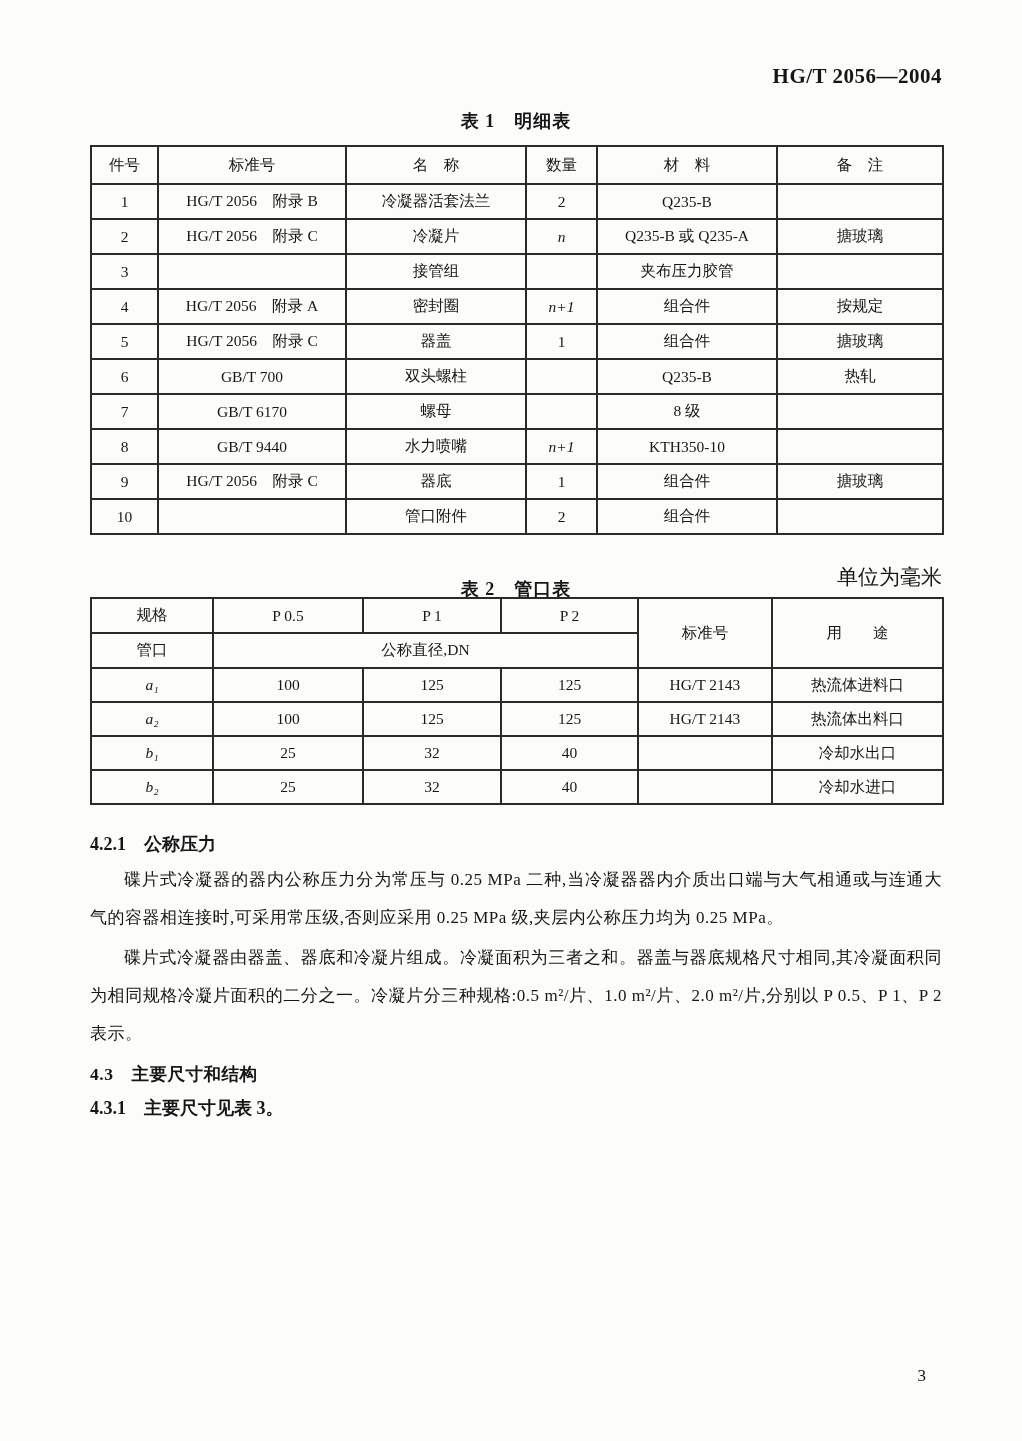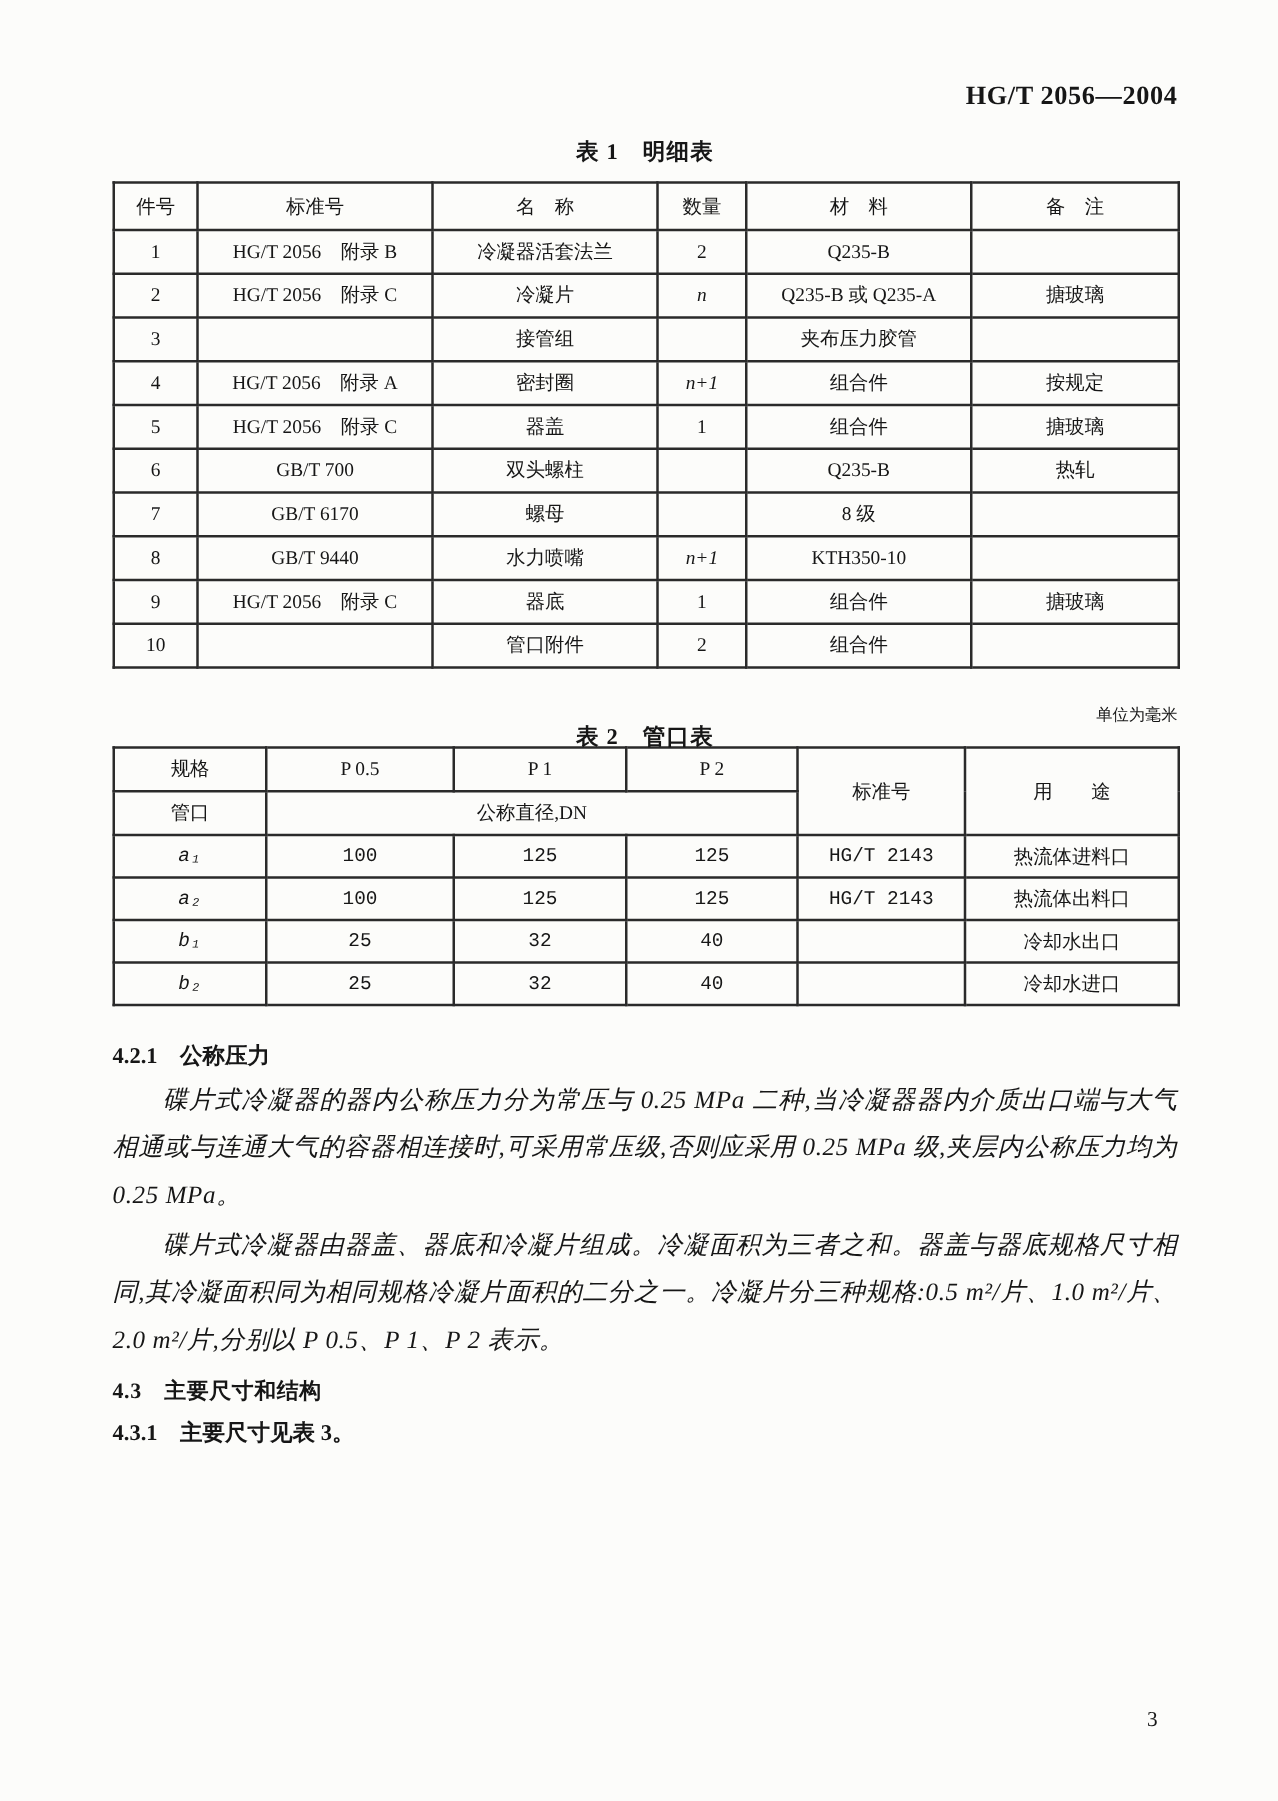--- a/index.html
+++ b/index.html
@@ -50,43 +50,42 @@
 
   .t2-caption {
     position:relative;
     margin-top:26px;
     margin-bottom:12px;
     height:24px;
   }
   .t2-caption .table-title { position:absolute; left:0; right:0; top:16px; }
   .t2-caption .unit-note {
     position:absolute; right:0; top:2px;
-    font-size:13px;
+    font-size:21px;
   }
   table.tbl2 thead th { height:33px; }
-  table.tbl2 tbody td { height:32px;font-family:Liberation Mono, monospace; }
+  table.tbl2 tbody td { height:32px; }
   table.tbl2 tbody td:first-child { font-style:italic; }
 
   .body-text { margin-top:24px; }
   .sec-h {
     font-weight:bold;
     font-size:17.5px;
     line-height:30px;
     margin:6px 0 2px 0;
     letter-spacing:0.5px;
   }
   .sec-h3 { font-weight:bold; font-size:18px; line-height:30px; margin:4px 0 2px 0; }
   .para {
-    font-size:20px;
+    font-size:17px;
     line-height:38px;
     text-align:justify;
     text-indent:2em;
     margin:2px 0;
     letter-spacing:0.5px;
-    font-style:italic;
   }
 
   .page-number {
     position:absolute;
     top:1366px;
     right:96px;
     font-size:17px;
   }
 </style>
 </head>

